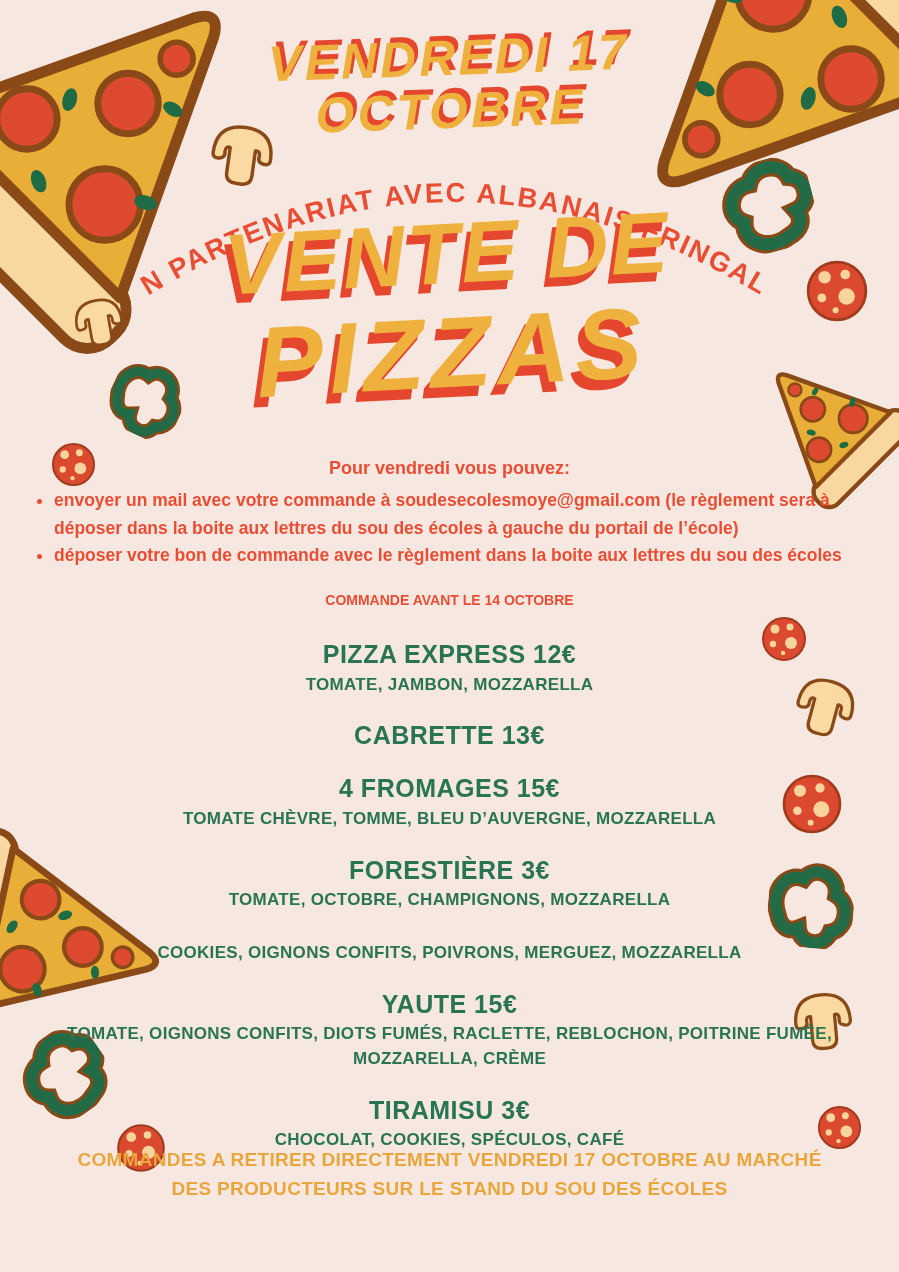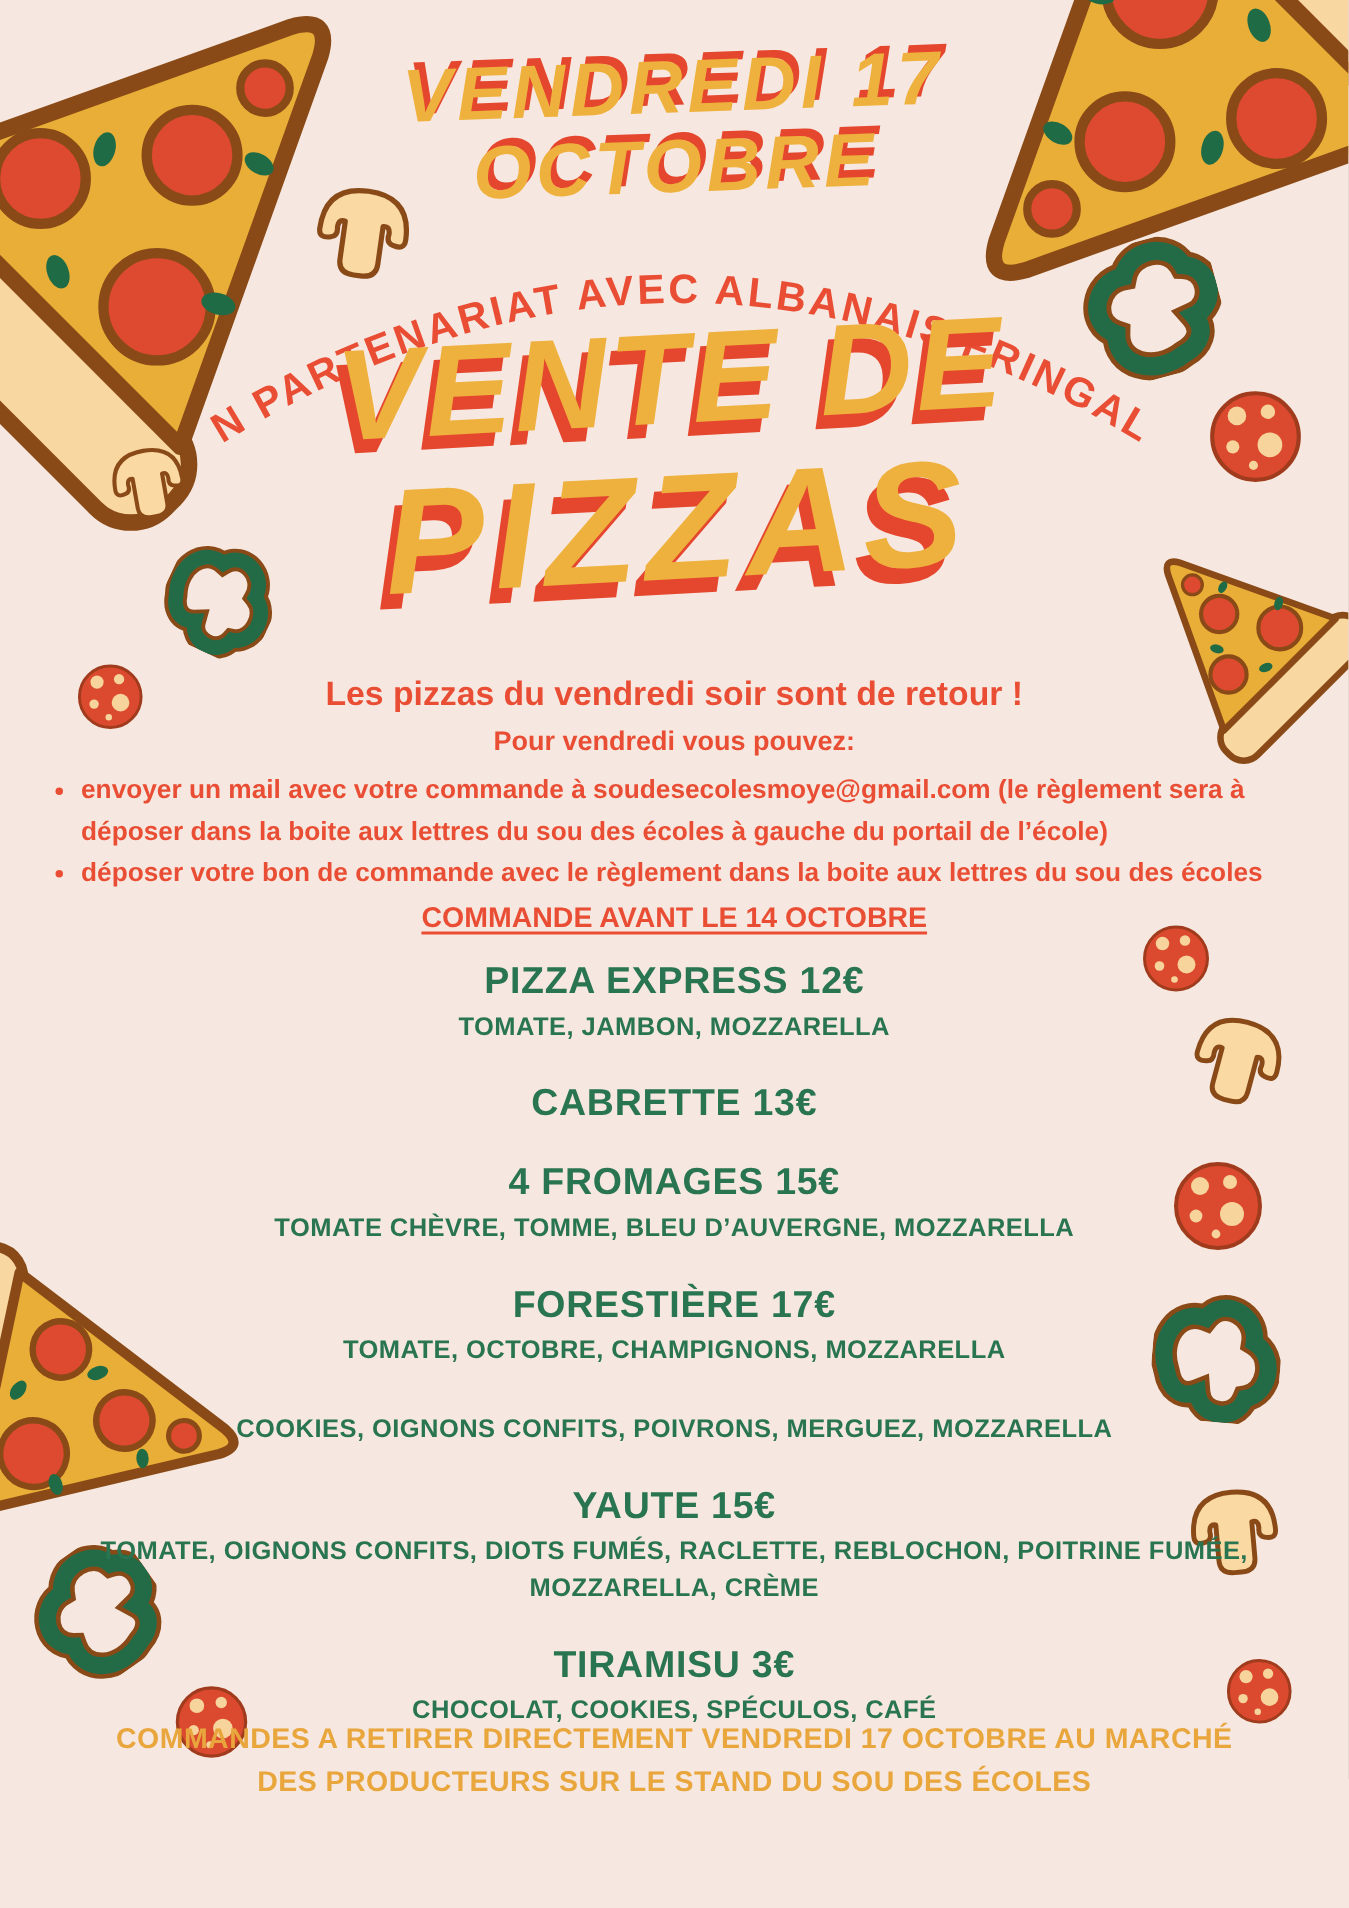--- a/index.html
+++ b/index.html
@@ -32,22 +32,22 @@
 
   .intro{position:absolute;top:450px;left:28px;right:28px;color:#e94e35;text-align:center;z-index:2;}
   .intro-headline{font-size:22.5px;font-weight:bold;}
   .intro-sub{font-size:18px;font-weight:bold;margin-top:8px;}
   .intro-bullets{
     text-align:left;margin:8px 0 0 0;padding-left:26px;
     font-size:17.5px;font-weight:600;line-height:1.58;
   }
   .intro-bullets li{margin:0;}
   .deadline{
-    display:inline-block;margin-top:6px;font-size:19px;font-weight:bold;
-    text-decoration:underline;text-decoration-thickness:2px;text-underline-offset:3px;
+    display:inline-block;margin-top:22px;font-size:14px;font-weight:bold;
+    text-decoration-thickness:2px;text-underline-offset:3px;
   }
 
   .menu{
     position:absolute;top:640px;left:60px;right:60px;z-index:2;
     display:flex;flex-direction:column;gap:24px;
     text-align:center;color:#2a7551;
   }
   .menu-name{font-size:25px;font-weight:bold;letter-spacing:.5px;line-height:1.15;}
   .menu-toppings{font-size:17px;font-weight:bold;margin-top:4px;line-height:1.45;letter-spacing:.3px;}
 
@@ -159,21 +159,20 @@
       <textPath href="#arcPath" startOffset="50%" text-anchor="middle">EN PARTENARIAT AVEC ALBANAIS FRINGALE</textPath>
     </text>
   </svg>
 
   <div class="main-title">
     <div class="l1">VENTE DE</div>
     <div class="l2">PIZZAS</div>
   </div>
 
   <div class="intro">
-    <div class="intro-headline">Les pizzas du vendredi soir sont de retour !</div>
     <div class="intro-sub">Pour vendredi vous pouvez:</div>
     <ul class="intro-bullets">
       <li>envoyer un mail avec votre commande à soudesecolesmoye@gmail.com (le règlement sera à déposer dans la boite aux lettres du sou des écoles à gauche du portail de l’école)</li>
       <li>déposer votre bon de commande avec le règlement dans la boite aux lettres du sou des écoles</li>
     </ul>
     <div class="deadline">COMMANDE AVANT LE 14 OCTOBRE</div>
   </div>
 
   <div class="menu">
     <div class="menu-item">
@@ -181,21 +180,21 @@
       <div class="menu-toppings">TOMATE, JAMBON, MOZZARELLA</div>
     </div>
     <div class="menu-item">
       <div class="menu-name">CABRETTE 13€</div>
     </div>
     <div class="menu-item">
       <div class="menu-name">4 FROMAGES 15€</div>
       <div class="menu-toppings">TOMATE CHÈVRE, TOMME, BLEU D’AUVERGNE, MOZZARELLA</div>
     </div>
     <div class="menu-item">
-      <div class="menu-name">FORESTIÈRE 17€</div>
+      <div class="menu-name">FORESTIÈRE 3€</div>
       <div class="menu-toppings">TOMATE, OCTOBRE, CHAMPIGNONS, MOZZARELLA</div>
     </div>
     <div class="menu-item">
       <div class="menu-toppings">COOKIES, OIGNONS CONFITS, POIVRONS, MERGUEZ, MOZZARELLA</div>
     </div>
     <div class="menu-item">
       <div class="menu-name">YAUTE 15€</div>
       <div class="menu-toppings">TOMATE, OIGNONS CONFITS, DIOTS FUMÉS, RACLETTE, REBLOCHON, POITRINE FUMÉE, MOZZARELLA, CRÈME</div>
     </div>
     <div class="menu-item">

